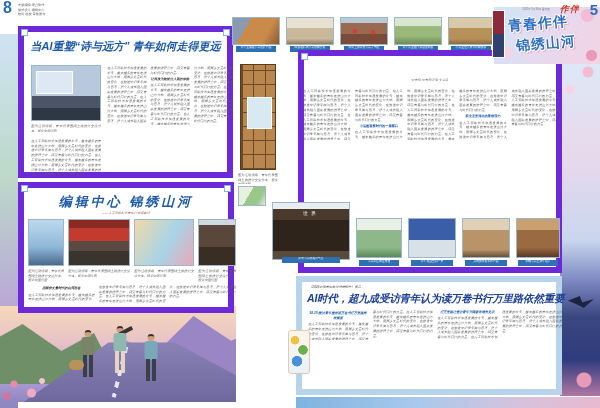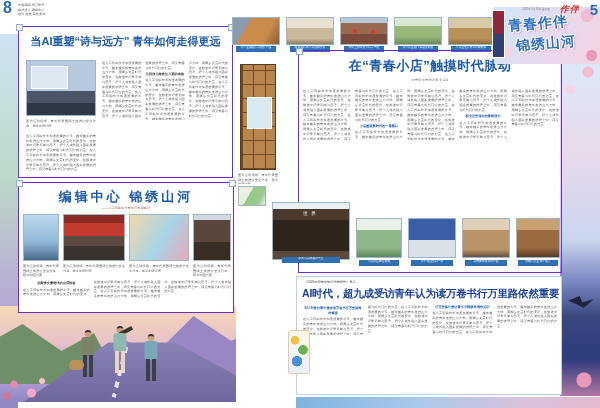--- a/index.html
+++ b/index.html
@@ -10,21 +10,21 @@
   .m{font-size:6.4px;line-height:1.5;color:#5c5c5c;transform:scale(.5);transform-origin:0 0;width:200%;height:200%;text-align:justify;word-break:break-all;}
   .m.center{text-align:center;}
   .cols3{column-count:3;column-gap:8px;}
   .cols4{column-count:4;column-gap:9px;}
   .cols5{column-count:5;column-gap:9px;}
   .sub{display:block;font-weight:bold;color:#1d59a6;text-align:center;margin:3px 0;word-break:break-all;}
   .sub.dark{color:#333;}
   .photo{position:absolute;border:.5px solid #9db6c9;box-sizing:border-box;}
   .capbar{position:absolute;background:#2f6fb4;overflow:hidden;}
   .capbar .m{color:#fff;font-size:5.6px;line-height:1;white-space:nowrap;text-align:center;}
-  .nbox{position:absolute;border:1px solid #6d28d9;background:#fff;box-sizing:border-box;}
+  .nbox{position:absolute;border:6px solid #6d28d9;background:#fff;box-sizing:border-box;font-style:italic;}
   .corner{position:absolute;width:5px;height:5px;background:#fff;border:1px solid #8ab4d8;}
   .hl{position:absolute;font-weight:900;color:#1d59a6;text-align:center;white-space:nowrap;}
   
   #lp-num{left:3px;top:-1px;font-size:16px;font-weight:900;color:#2a6db5;}
   #lp-masthead{left:18px;top:2px;width:70px;height:14px;}
   
   #rp-header{right:2px;top:1px;display:flex;align-items:center;gap:10px;z-index:6;}
   #rp-date{font-size:6px;color:#777;transform:scale(.45);transform-origin:right center;white-space:nowrap;}
   #rp-logo{font-size:9px;font-weight:900;color:#d03a2b;font-style:italic;letter-spacing:1px;}
   #rp-num{font-size:15px;font-weight:900;color:#2a6db5;}
@@ -272,21 +272,20 @@
       <div class="m">青年店主在门前迎接顾客</div>
     </div>
   <div class="capbar scap" id="scap5">
       <div class="m">小店主理人展示招牌美食</div>
     </div>
 
   <div class="nbox" id="boxR">
     <div class="corner" style="left:-3px;top:-3px;"></div>
     <div class="corner" style="right:-3px;top:-3px;"></div>
   </div>
-  <div class="hl" id="rp-h1">在“青春小店”触摸时代脉动</div>
   <div class="mw" id="rp-byline">
     <div class="m">中青报·中青网记者 文并摄</div>
   </div>
   <div class="mw" id="rp-cols">
     <div class="m cols5">
       <span>在人工智能技术加速发展的今天，越来越多的青年走进山河大地，用脚步丈量时代的变化，在旅途中记录见闻与思考，把个人成长融入国家发展的进程之中，感受青春与时代同行的力量。在人工智能技术加速发展的今天，越来越多的青年走进山河大地，用脚步丈量时代的变化，在旅途中记录见闻与思考，把个人成长融入国家发展的进程之中，感受青春与时代同行的力量。在人工智能技术加速发展的今天，越来越多的青年走进山河大地，用脚步丈量时代的变化，在旅途中记录见闻与思考，把个人成长融入国家发展的进程之中，感受青春与时代同行的力量。</span>
       <span class="sub">小店是观察时代的一扇窗口</span>
       <span>在人工智能技术加速发展的今天，越来越多的青年走进山河大地，用脚步丈量时代的变化，在旅途中记录见闻与思考，把个人成长融入国家发展的进程之中，感受青春与时代同行的力量。在人工智能技术加速发展的今天，越来越多的青年走进山河大地，用脚步丈量时代的变化，在旅途中记录见闻与思考，把个人成长融入国家发展的进程之中，感受青春与时代同行的力量。在人工智能技术加速发展的今天，越来越多的青年走进山河大地，用脚步丈量时代的变化，在旅途中记录见闻与思考，把个人成长融入国家发展的进程之中，感受青春与时代同行的力量。</span>
       <span class="sub">新业态里涌动的青春活力</span>
       <span>在人工智能技术加速发展的今天，越来越多的青年走进山河大地，用脚步丈量时代的变化，在旅途中记录见闻与思考，把个人成长融入国家发展的进程之中，感受青春与时代同行的力量。在人工智能技术加速发展的今天，越来越多的青年走进山河大地，用脚步丈量时代的变化，在旅途中记录见闻与思考，把个人成长融入国家发展的进程之中，感受青春与时代同行的力量。</span>

